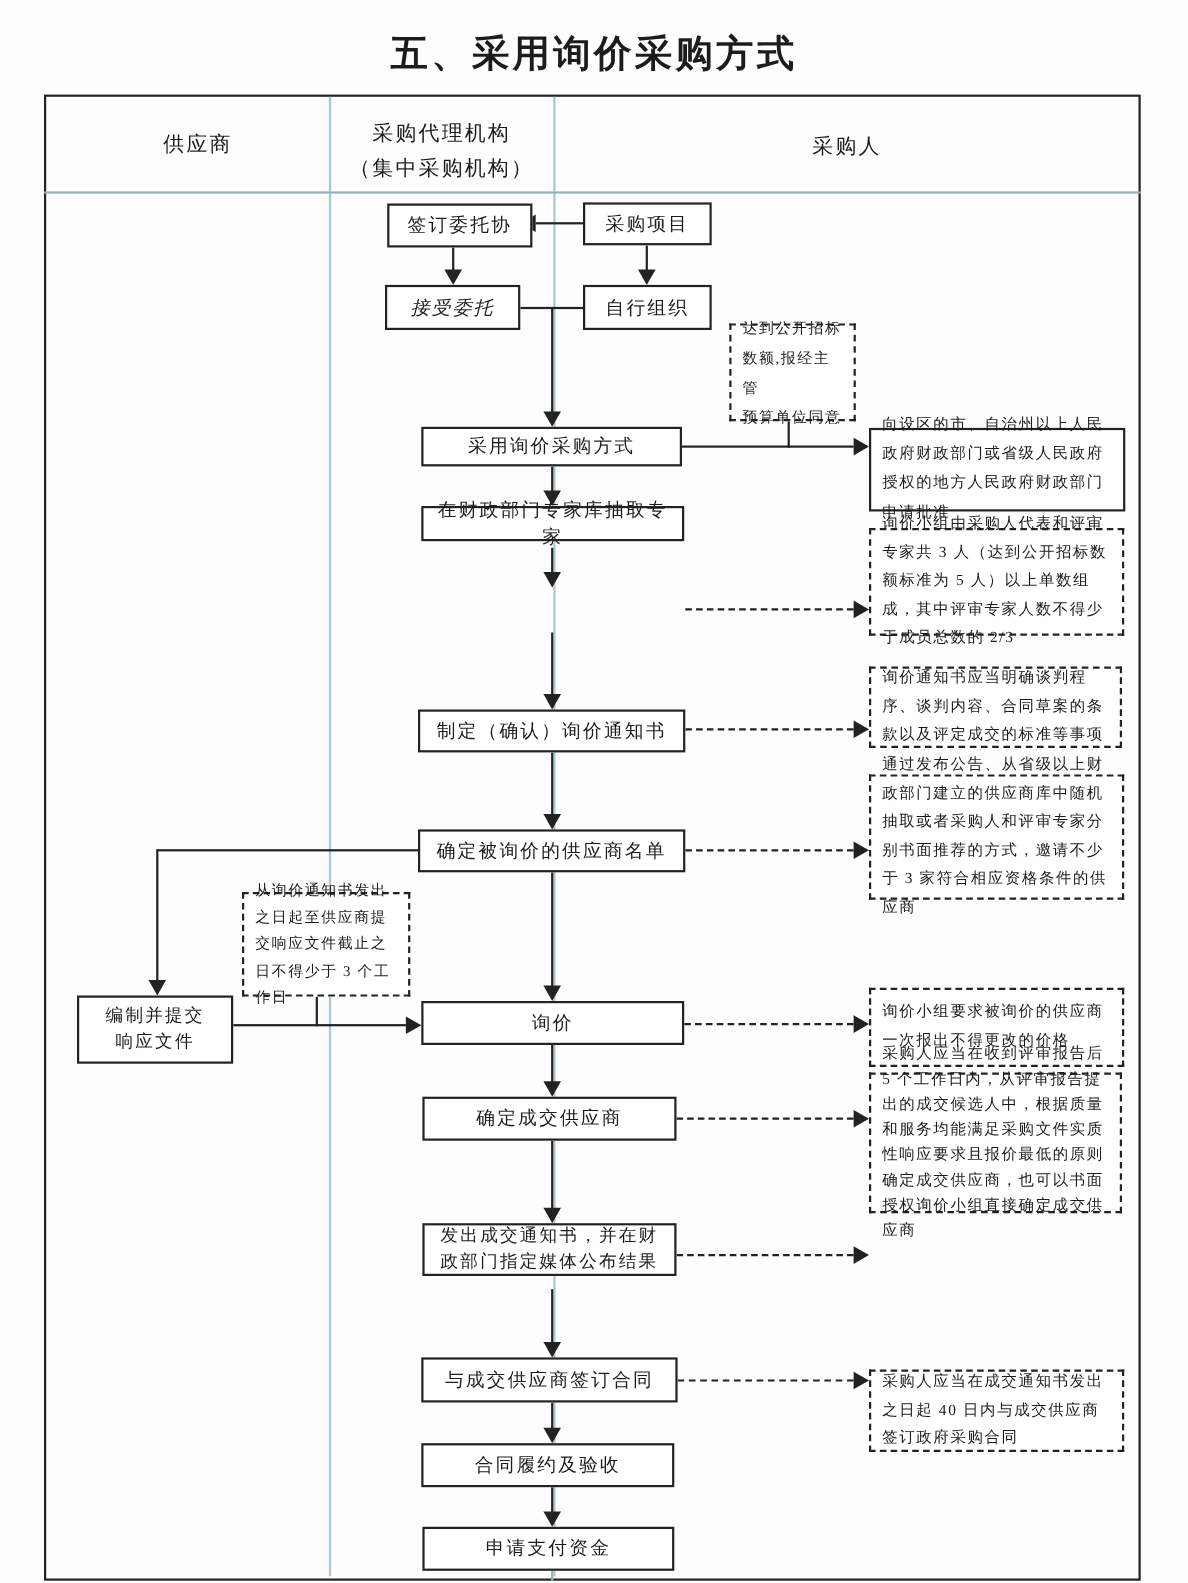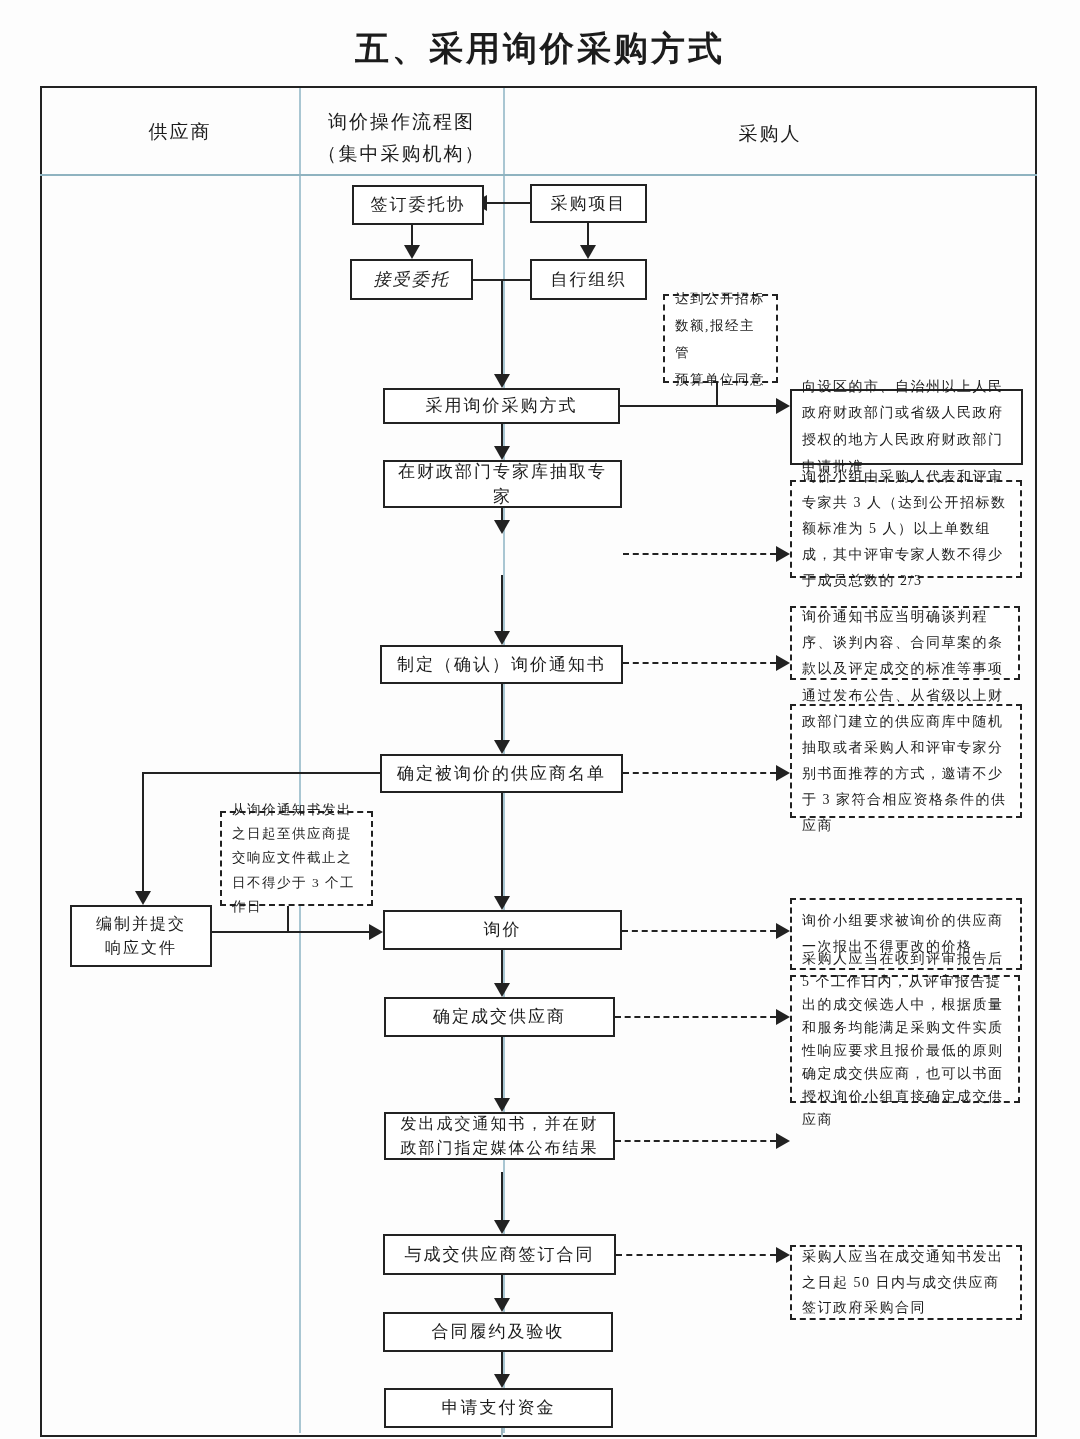--- a/index.html
+++ b/index.html
@@ -36,30 +36,30 @@
 <div class="page">
 
   <div class="title">五、采用询价采购方式</div>
 
   <div class="frame"></div>
   <div class="vdiv" style="left:299px;"></div>
   <div class="vdiv" style="left:503px;"></div>
   <div class="hdrline"></div>
 
   <div class="colhead" style="left:100px;top:116px;width:160px;">供应商</div>
-  <div class="colhead" style="left:300px;top:106px;width:203px;">询价操作流程图
+  <div class="colhead" style="left:300px;top:106px;width:203px;">采购代理机构
 （集中采购机构）</div>
   <div class="colhead" style="left:650px;top:118px;width:240px;">采购人</div>
 
   <div class="fbox" style="left:352px;top:185px;width:132px;height:40px;">签订委托协</div>
   <div class="fbox" style="left:530px;top:184px;width:117px;height:39px;">采购项目</div>
   <div class="fbox" style="left:350px;top:259px;width:123px;height:41px;font-style:italic;">接受委托</div>
   <div class="fbox" style="left:530px;top:259px;width:117px;height:41px;">自行组织</div>
   <div class="fbox" style="left:383px;top:388px;width:237px;height:36px;">采用询价采购方式</div>
-  <div class="fbox" style="left:383px;top:460px;width:239px;height:48px;">在财政部门专家库抽取专家</div>
+  <div class="fbox" style="left:383px;top:460px;width:239px;height:32px;">在财政部门专家库抽取专家</div>
   <div class="fbox" style="left:380px;top:645px;width:243px;height:39px;">制定（确认）询价通知书</div>
   <div class="fbox" style="left:380px;top:754px;width:243px;height:39px;">确定被询价的供应商名单</div>
   <div class="fbox" style="left:383px;top:910px;width:239px;height:40px;">询价</div>
   <div class="fbox" style="left:384px;top:997px;width:231px;height:40px;">确定成交供应商</div>
   <div class="fbox" style="left:384px;top:1112px;width:231px;height:48px;font-size:16px;">发出成交通知书，并在财政部门指定媒体公布结果</div>
   <div class="fbox" style="left:383px;top:1234px;width:233px;height:41px;">与成交供应商签订合同</div>
   <div class="fbox" style="left:383px;top:1312px;width:230px;height:40px;">合同履约及验收</div>
   <div class="fbox" style="left:384px;top:1388px;width:229px;height:40px;">申请支付资金</div>
 
   <div class="fbox" style="left:70px;top:905px;width:142px;height:62px;font-size:16px;">编制并提交
@@ -69,21 +69,21 @@
 
   <div class="note" style="left:663px;top:294px;width:115px;height:89px;font-size:13.5px;white-space:pre-line;line-height:2;">达到公开招标
 数额,报经主管
 预算单位同意</div>
   <div class="note" style="left:790px;top:480px;width:232px;height:98px;">询价小组由采购人代表和评审专家共 3 人（达到公开招标数额标准为 5 人）以上单数组成，其中评审专家人数不得少于成员总数的 2/3</div>
   <div class="note" style="left:790px;top:606px;width:230px;height:74px;">询价通知书应当明确谈判程序、谈判内容、合同草案的条款以及评定成交的标准等事项</div>
   <div class="note" style="left:790px;top:704px;width:232px;height:114px;">通过发布公告、从省级以上财政部门建立的供应商库中随机抽取或者采购人和评审专家分别书面推荐的方式，邀请不少于 3 家符合相应资格条件的供应商</div>
   <div class="note" style="left:220px;top:811px;width:153px;height:95px;font-size:13.5px;line-height:1.8;">从询价通知书发出之日起至供应商提交响应文件截止之日不得少于 3 个工作日</div>
   <div class="note" style="left:790px;top:898px;width:232px;height:72px;">询价小组要求被询价的供应商一次报出不得更改的价格</div>
   <div class="note" style="left:790px;top:975px;width:230px;height:128px;line-height:1.65;">采购人应当在收到评审报告后 5 个工作日内，从评审报告提出的成交候选人中，根据质量和服务均能满足采购文件实质性响应要求且报价最低的原则确定成交供应商，也可以书面授权询价小组直接确定成交供应商</div>
-  <div class="note" style="left:790px;top:1245px;width:232px;height:75px;">采购人应当在成交通知书发出之日起 50 日内与成交供应商签订政府采购合同</div>
+  <div class="note" style="left:790px;top:1245px;width:232px;height:75px;">采购人应当在成交通知书发出之日起 40 日内与成交供应商签订政府采购合同</div>
 
   <div class="hline" style="left:487px;top:202px;width:43px;"></div>
   <div class="arr-l" style="left:473px;top:195px;"></div>
 
   <div class="vline" style="left:411px;top:225px;height:21px;"></div>
   <div class="arr-d" style="left:404px;top:245px;"></div>
 
   <div class="vline" style="left:587px;top:223px;height:23px;"></div>
   <div class="arr-d" style="left:580px;top:245px;"></div>
 

